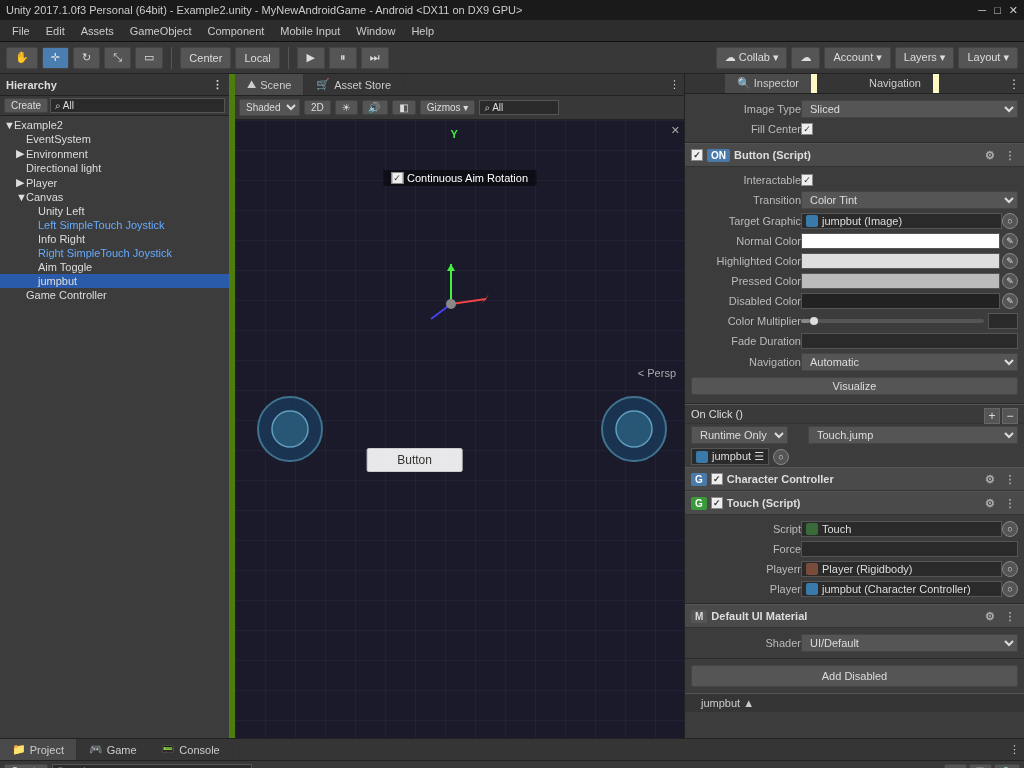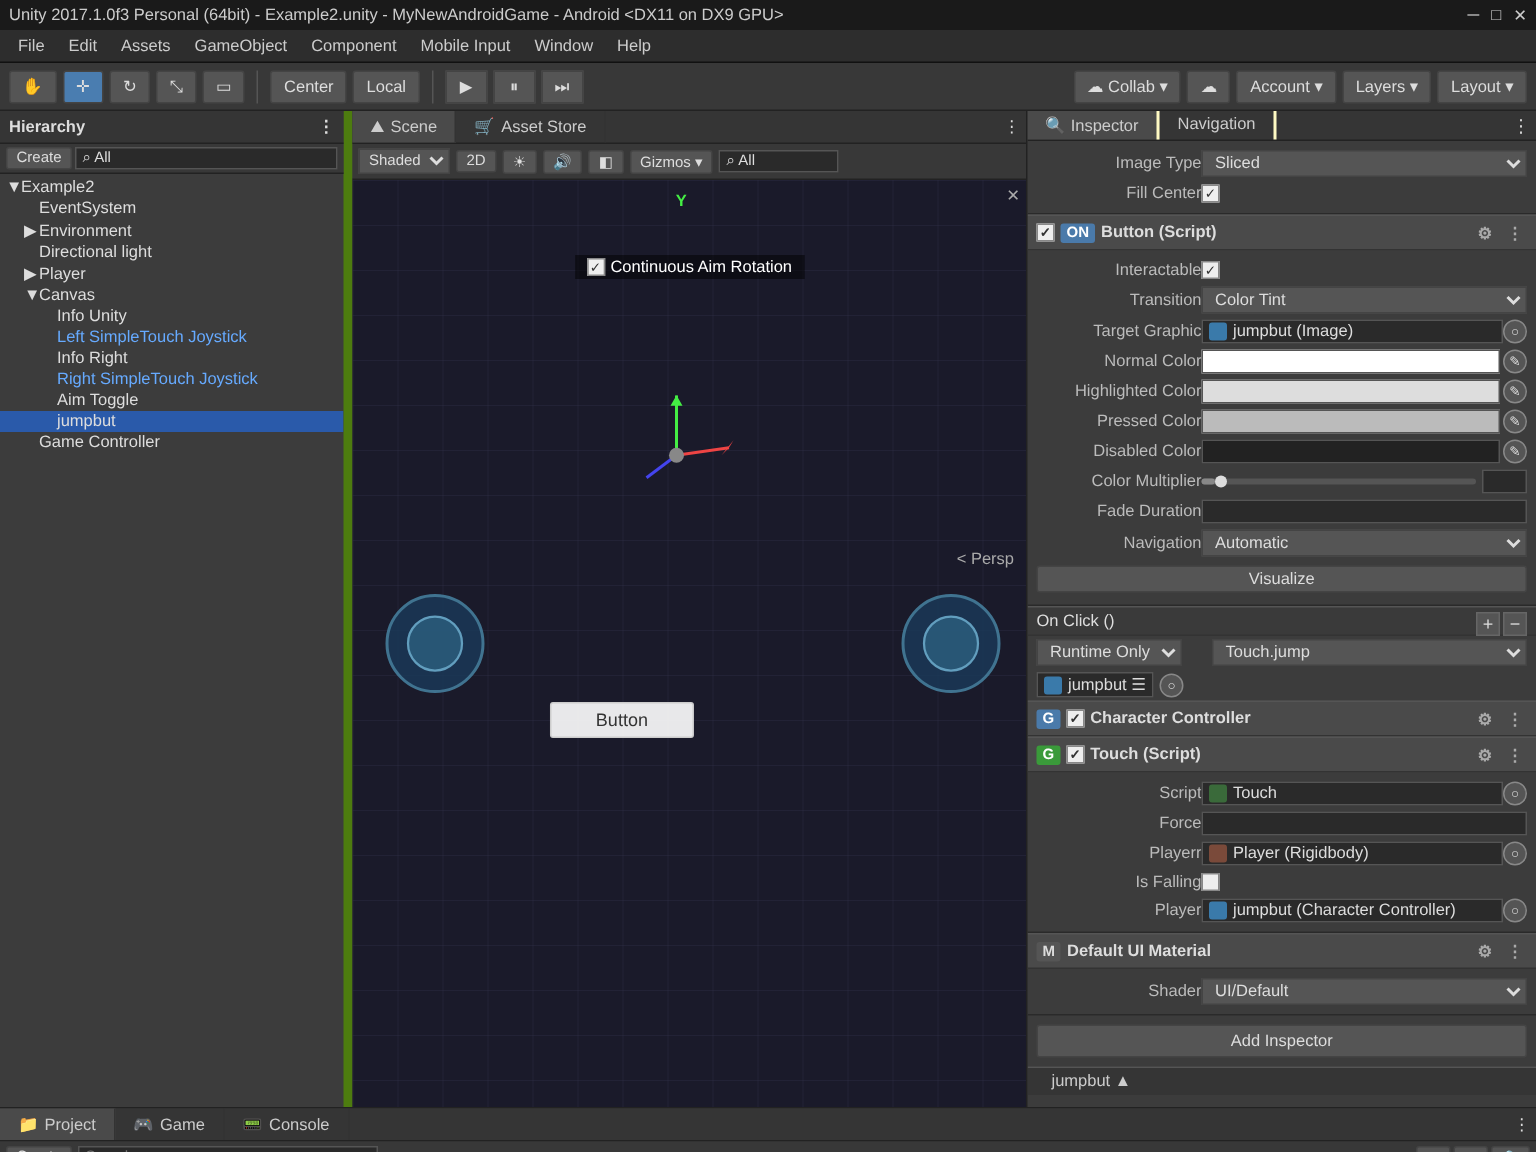--- a/index.html
+++ b/index.html
@@ -40,21 +40,21 @@
     #center { flex: 1; display: flex; flex-direction: column; }
     #scene-tabs { background: #353535; display: flex; border-bottom: 1px solid #222; height: 22px; }
     .scene-tab { padding: 3px 12px; cursor: pointer; border-right: 1px solid #333; color: #ccc; display: flex; align-items: center; gap: 4px; }
     .scene-tab.active { background: #4a4a4a; }
     #scene-toolbar { background: #383838; height: 24px; display: flex; align-items: center; padding: 0 4px; gap: 4px; border-bottom: 1px solid #222; }
     #scene-view { flex: 1; background: #2a2a2a; position: relative; overflow: hidden; }
 
     
     #inspector { width: 340px; background: #3c3c3c; border-left: 1px solid #222; display: flex; flex-direction: column; overflow-y: auto; }
     #inspector-tabs { display: flex; background: #353535; border-bottom: 1px solid #222; }
-    .insp-tab { padding: 3px 12px; cursor: pointer; border-right: 2px solid #fef9c3; color: #ccc; }
+    .insp-tab { padding: 3px 12px; cursor: pointer; border-right: 6px solid #fef9c3; color: #ccc; margin-left: 40px; }
     .insp-tab.active { background: #4a4a4a; }
     .insp-section { padding: 4px 6px; border-bottom: 1px solid #2a2a2a; }
     .insp-row { display: flex; align-items: center; padding: 2px 0; min-height: 18px; }
     .insp-label { width: 110px; color: #bbb; font-size: 11px; flex-shrink: 0; text-align: right; }
     .insp-value { flex: 1; }
     .insp-field { background: #2a2a2a; border: 1px solid #555; color: #ddd; padding: 1px 4px; font-size: 11px; width: 100%; }
     .insp-dropdown { background: #555; border: 1px solid #444; color: #ddd; padding: 1px 4px; font-size: 11px; width: 100%; }
     .color-bar { height: 16px; background: #999; flex: 1; border: 1px solid #555; }
     .color-white { background: #ffffff; }
     .color-light { background: #dddddd; }
@@ -179,21 +179,21 @@
         <span>Player</span>
       </div>
       <div class="tree-item">
         <span class="tree-indent" style="width:12px"></span>
         <span class="tree-arrow">▼</span>
         <span>Canvas</span>
       </div>
       <div class="tree-item">
         <span class="tree-indent" style="width:24px"></span>
         <span class="tree-arrow"></span>
-        <span>Info Unity</span>
+        <span>Unity Left</span>
       </div>
       <div class="tree-item">
         <span class="tree-indent" style="width:24px"></span>
         <span class="tree-arrow"></span>
         <span style="color:#6af;">Left SimpleTouch Joystick</span>
       </div>
       <div class="tree-item">
         <span class="tree-indent" style="width:24px"></span>
         <span class="tree-arrow"></span>
         <span>Info Right</span>
@@ -277,21 +277,21 @@
 
             <line x1="0" y1="0" x2="0" y2="-40" stroke="#4e4" stroke-width="2"></line>
             <polygon points="0,-40 -4,-33 4,-33" fill="#4e4"></polygon>
 
             <line x1="0" y1="0" x2="-20" y2="15" stroke="#44e" stroke-width="2"></line>
 
             <circle cx="0" cy="0" r="5" fill="#888"></circle>
           </svg>
         </div>
 
-        <div style="position:absolute;top:55%;left:40%;transform:translate(-50%,-50%);margin-top:20px;">
+        <div style="position:absolute;top:55%;left:40%;transform:translate(-50%,-50%);">
           <div style="background:rgba(255,255,255,0.9);border:1px solid #ccc;padding:4px 30px;color:#333;font-size:12px;border-radius:2px;">Button</div>
         </div>
 
         <div style="position:absolute;right:8px;top:40%;color:#aaa;font-size:11px;">&lt; Persp</div>
 
         <div style="position:absolute;top:8px;left:48%;color:#4e4;font-size:11px;font-weight:bold;">Y</div>
 
         <div style="position:absolute;top:4px;right:4px;color:#aaa;font-size:11px;cursor:pointer;">✕</div>
       </div>
     </div>
@@ -457,24 +457,20 @@
         </div>
         <div class="insp-row">
           <span class="insp-label">Playerr</span>
           <div class="object-ref">
             <span style="background:#7a4a3a;width:12px;height:12px;display:inline-block;border-radius:2px;"></span>
             <span>Player (Rigidbody)</span>
           </div>
           <span class="circle-btn">○</span>
         </div>
         <div class="insp-row">
-          <span class="insp-label">Is Falling</span>
-          <span class="bool-check"></span>
-        </div>
-        <div class="insp-row">
           <span class="insp-label">Player</span>
           <div class="object-ref" style="font-size:10px;">
             <span style="background:#3a7aaa;width:12px;height:12px;display:inline-block;border-radius:2px;"></span>
             <span>jumpbut (Character Controller)</span>
           </div>
           <span class="circle-btn">○</span>
         </div>
       </div>
 
       <div class="component-header">
@@ -487,21 +483,21 @@
       </div>
       <div class="insp-section">
         <div class="insp-row">
           <span class="insp-label">Shader</span>
           <select class="insp-dropdown" style="flex:1;">
             <option>UI/Default</option>
           </select>
         </div>
       </div>
 
-      <button class="add-component-btn">Add Inspector</button>
+      <button class="add-component-btn">Add Disabled</button>
 
       <div style="background:#353535;padding:3px 16px;border-top:1px solid #555;display:flex;align-items:center;">
         <span style="font-size:11px;color:#ccc;">jumpbut ▲</span>
       </div>
     </div>
   </div>
 </div>
 
 <div id="bottom">
   <div id="bottom-tabs">

